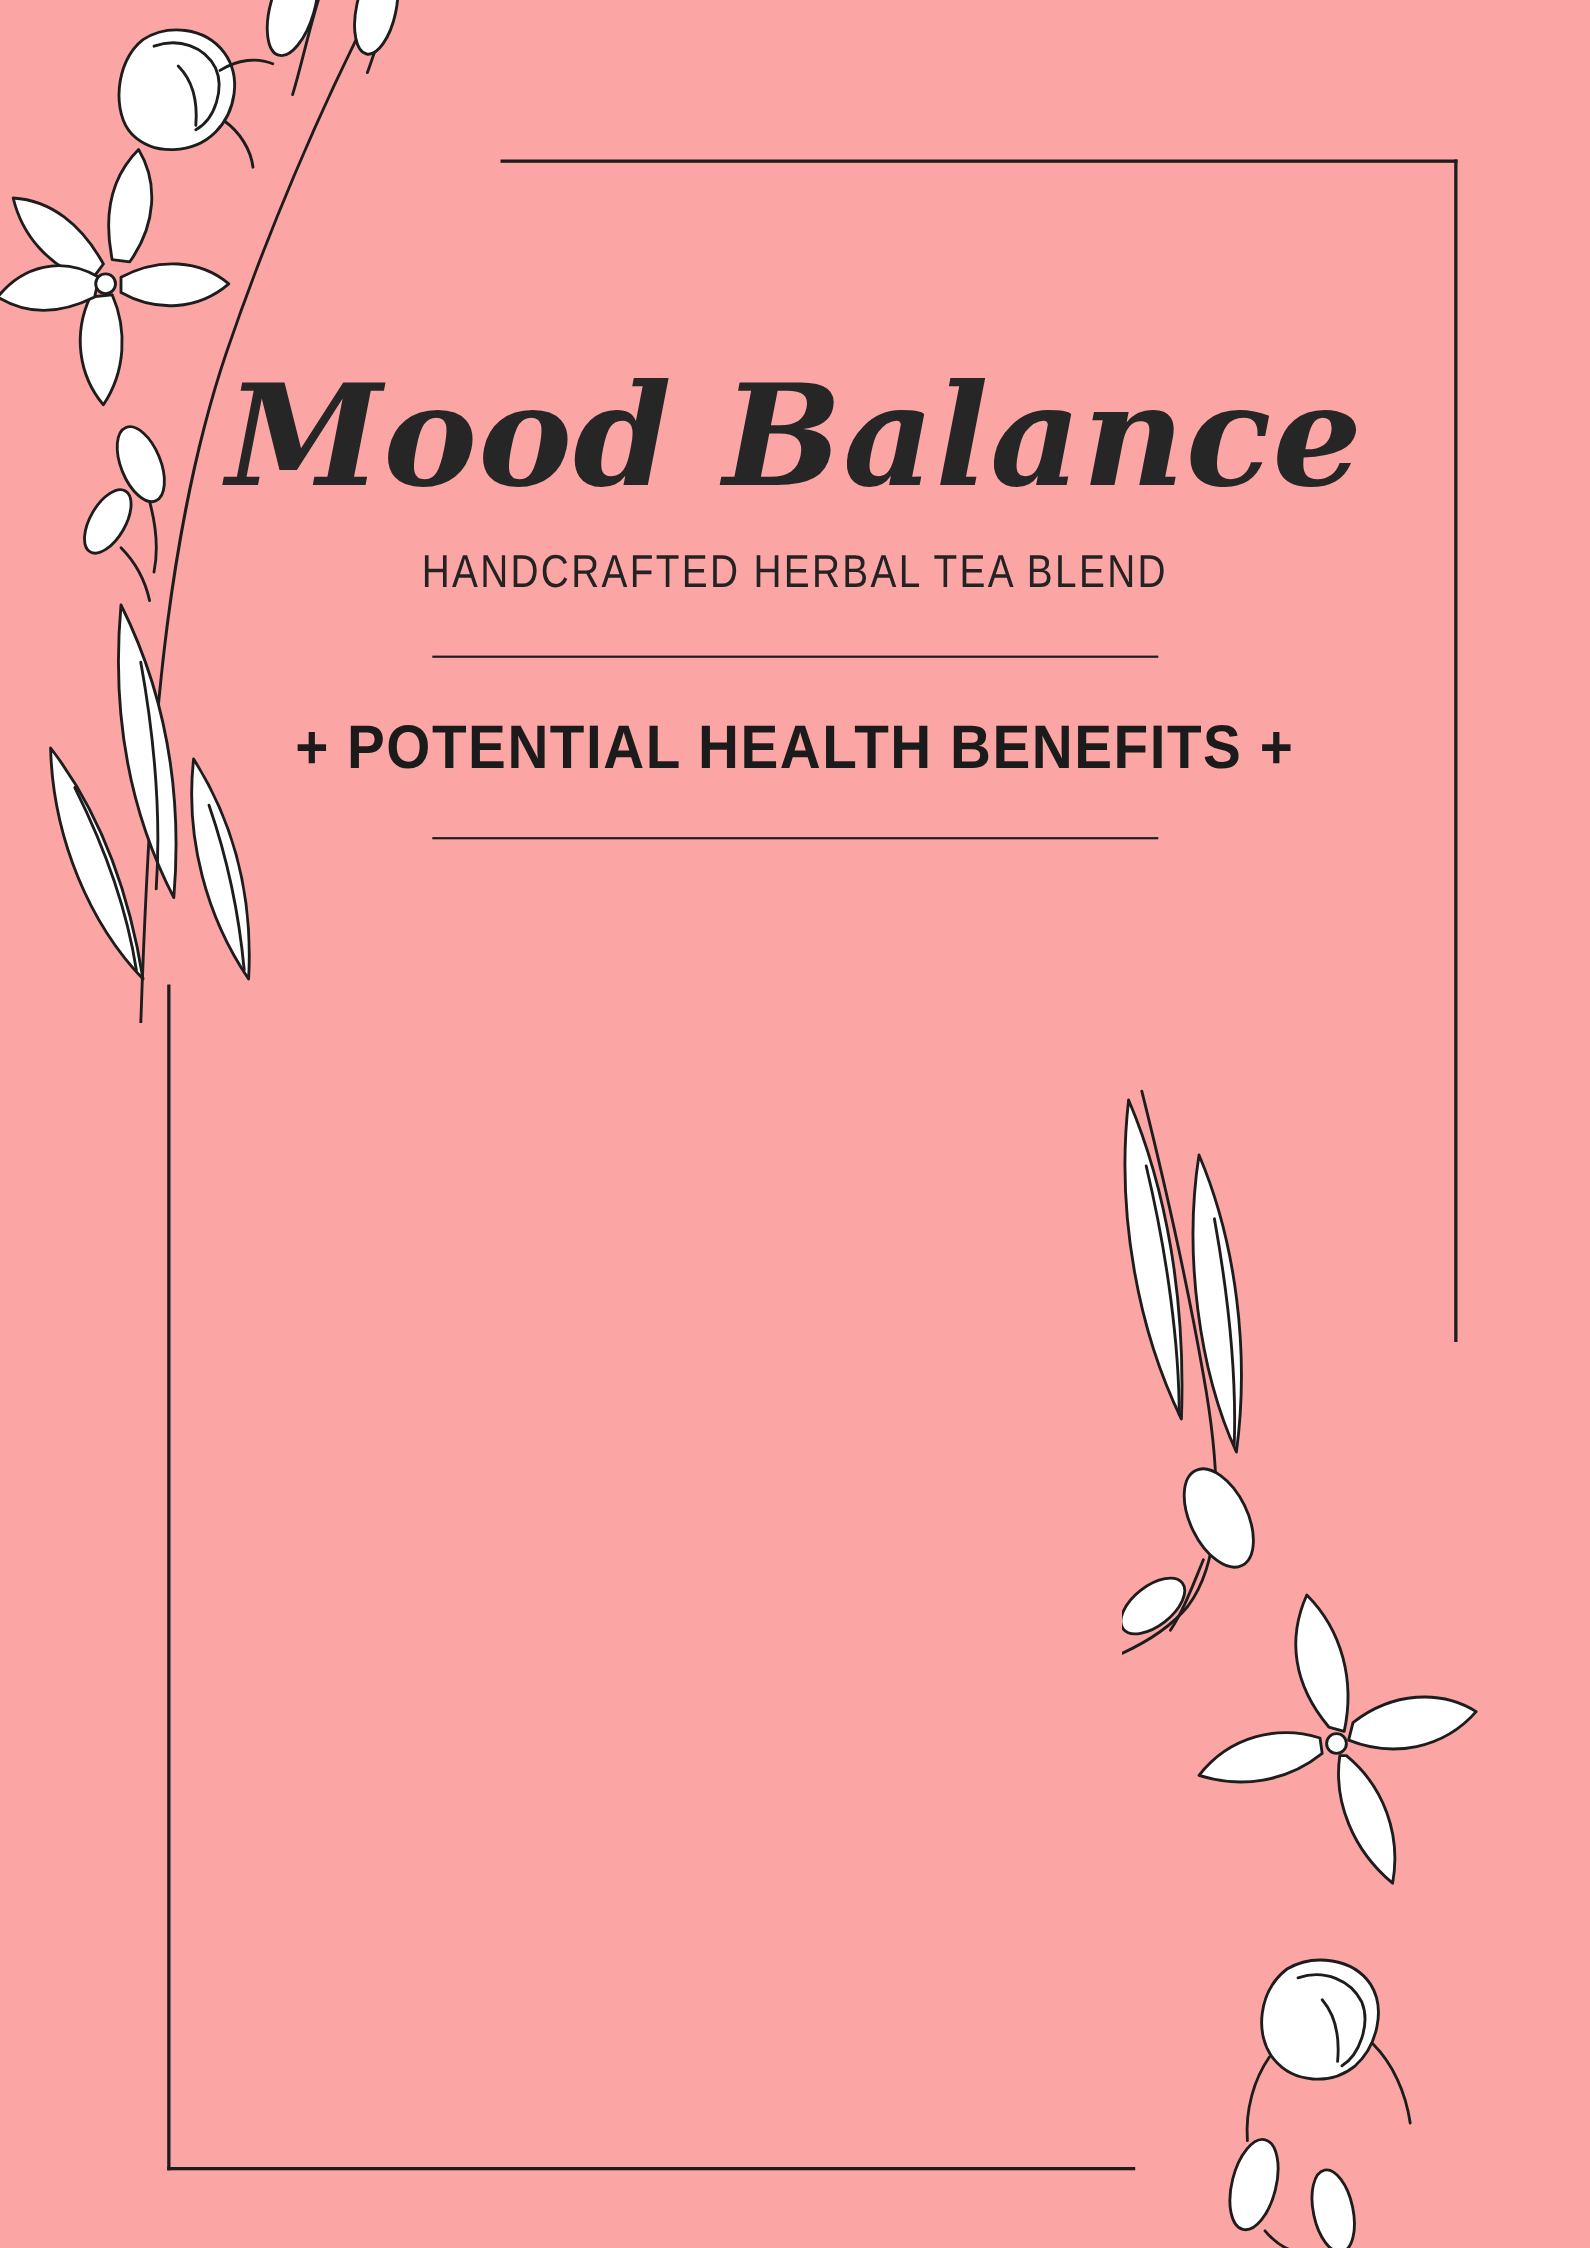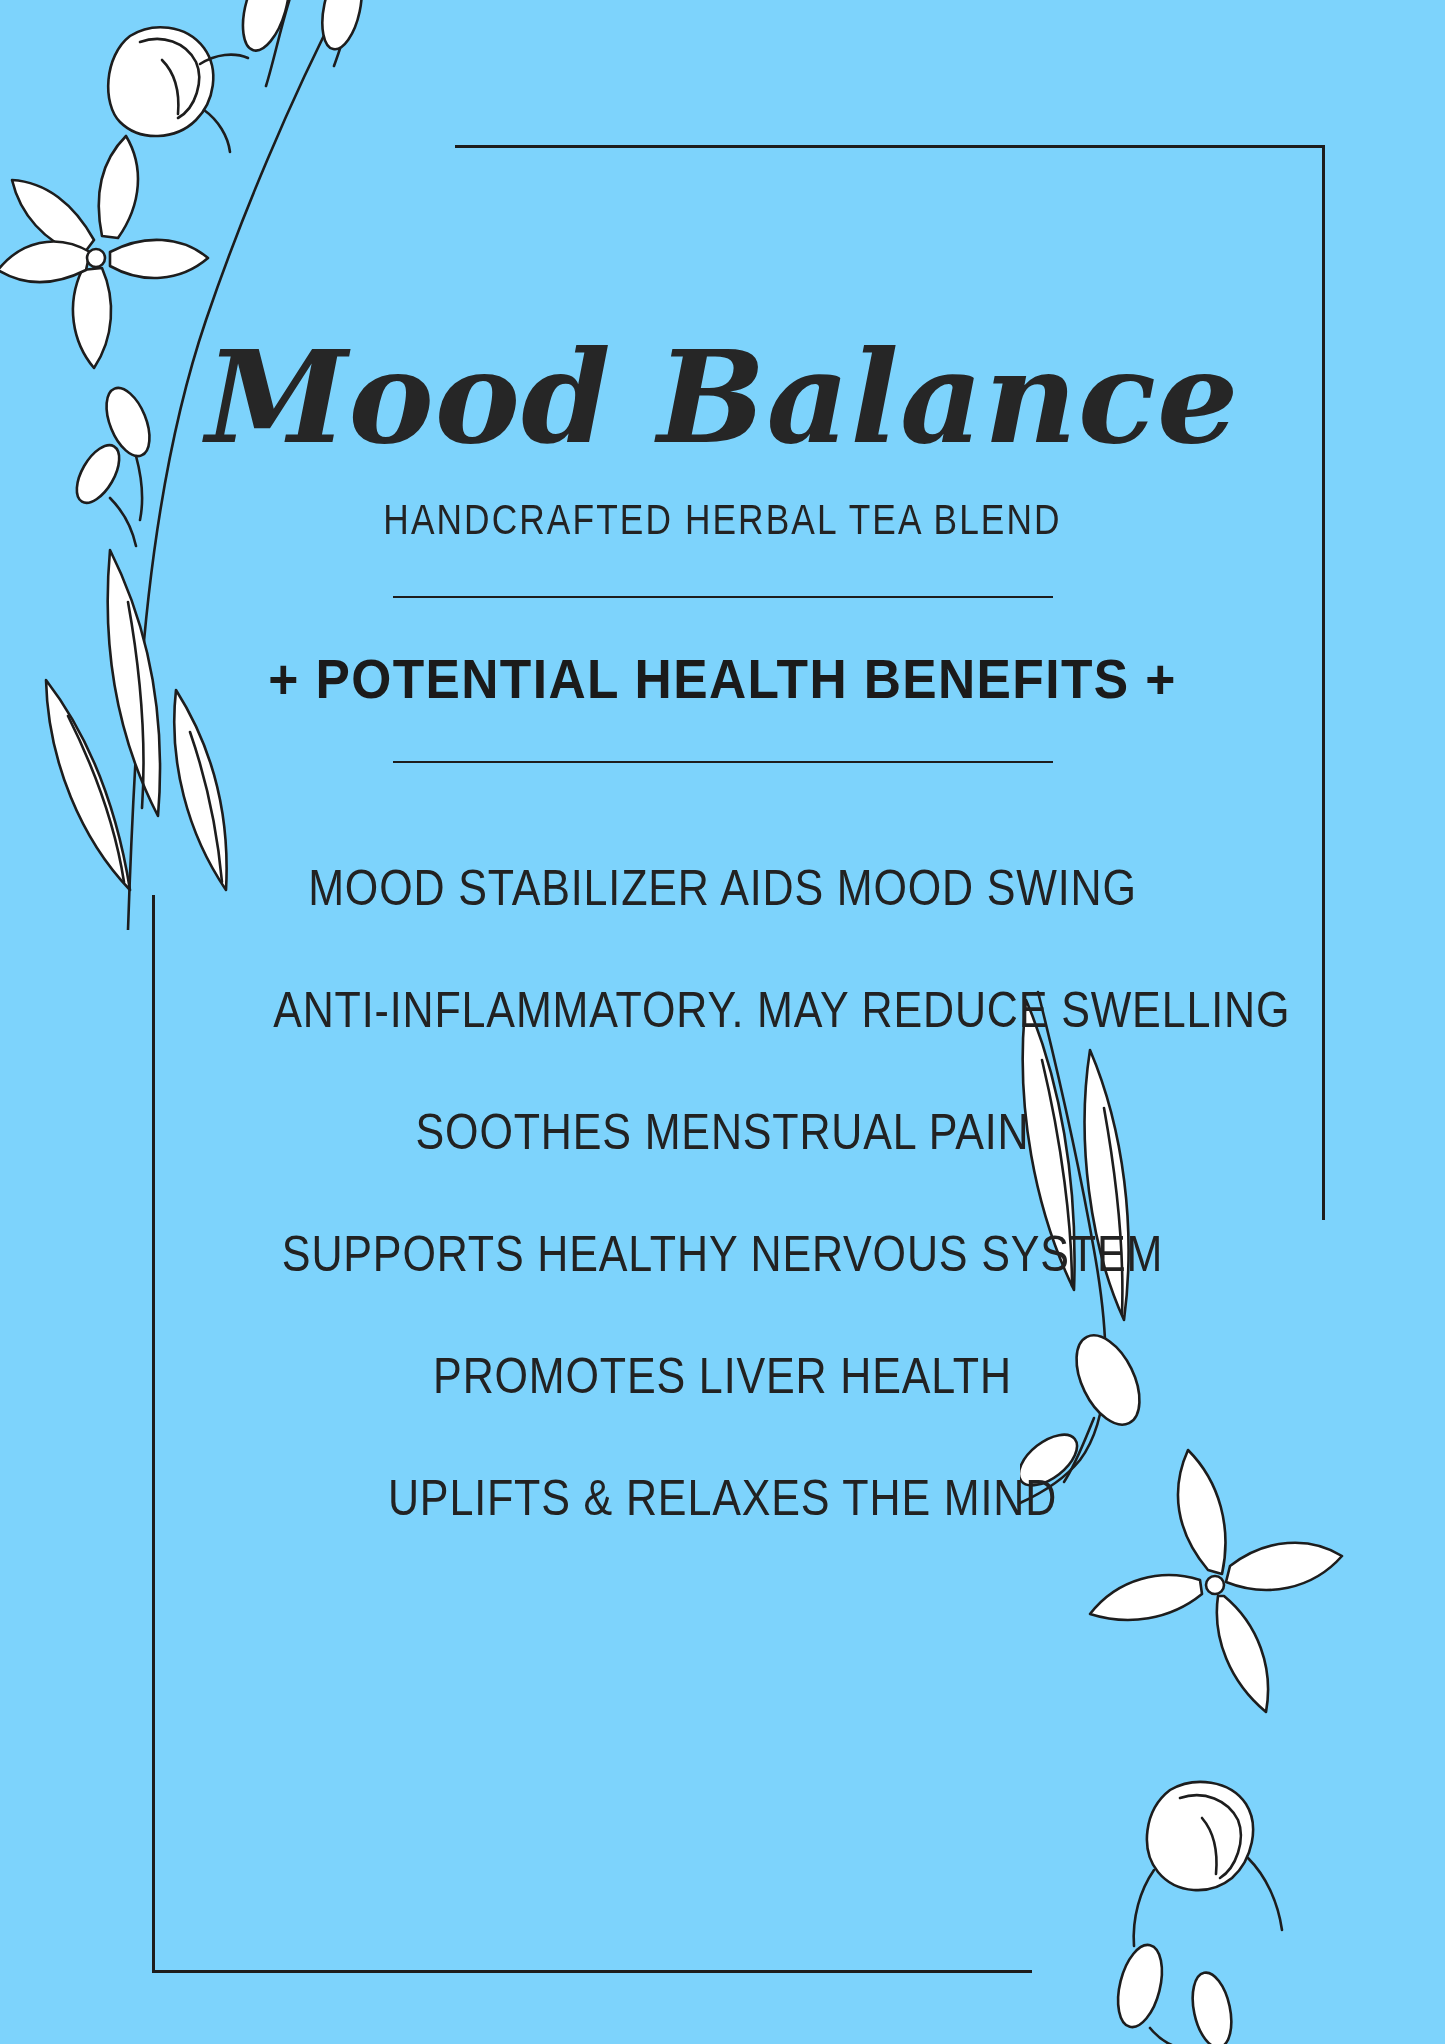--- a/index.html
+++ b/index.html
@@ -12,21 +12,21 @@
     height: 2044px;
     position: relative;
     overflow: hidden;
     font-family: "Liberation Sans", sans-serif;
     color: #1d1d1d;
   }
 
   .poster {
     position: absolute;
     inset: 0;
-    background: #7dd3fc;
+    background: #fca5a5;
   }
 
   
   .frame-line {
     position: absolute;
     background: #1d1d1d;
   }
   
   .frame-top {
     left: 455px;
@@ -228,23 +228,15 @@
     <h1 class="title">Mood Balance</h1>
 
     <div class="subtitle">HANDCRAFTED HERBAL TEA BLEND</div>
 
     <div class="rule"></div>
 
     <h2 class="section-heading">+ POTENTIAL HEALTH BENEFITS +</h2>
 
     <div class="rule second"></div>
 
-    <ul class="benefits">
-      <li>MOOD STABILIZER AIDS MOOD SWING</li>
-      <li>ANTI-INFLAMMATORY. MAY REDUCE SWELLING</li>
-      <li>SOOTHES MENSTRUAL PAIN</li>
-      <li>SUPPORTS HEALTHY NERVOUS SYSTEM</li>
-      <li>PROMOTES LIVER HEALTH</li>
-      <li>UPLIFTS &amp; RELAXES THE MIND</li>
-    </ul>
 
   </div>
 </div>
 
 </body></html>

